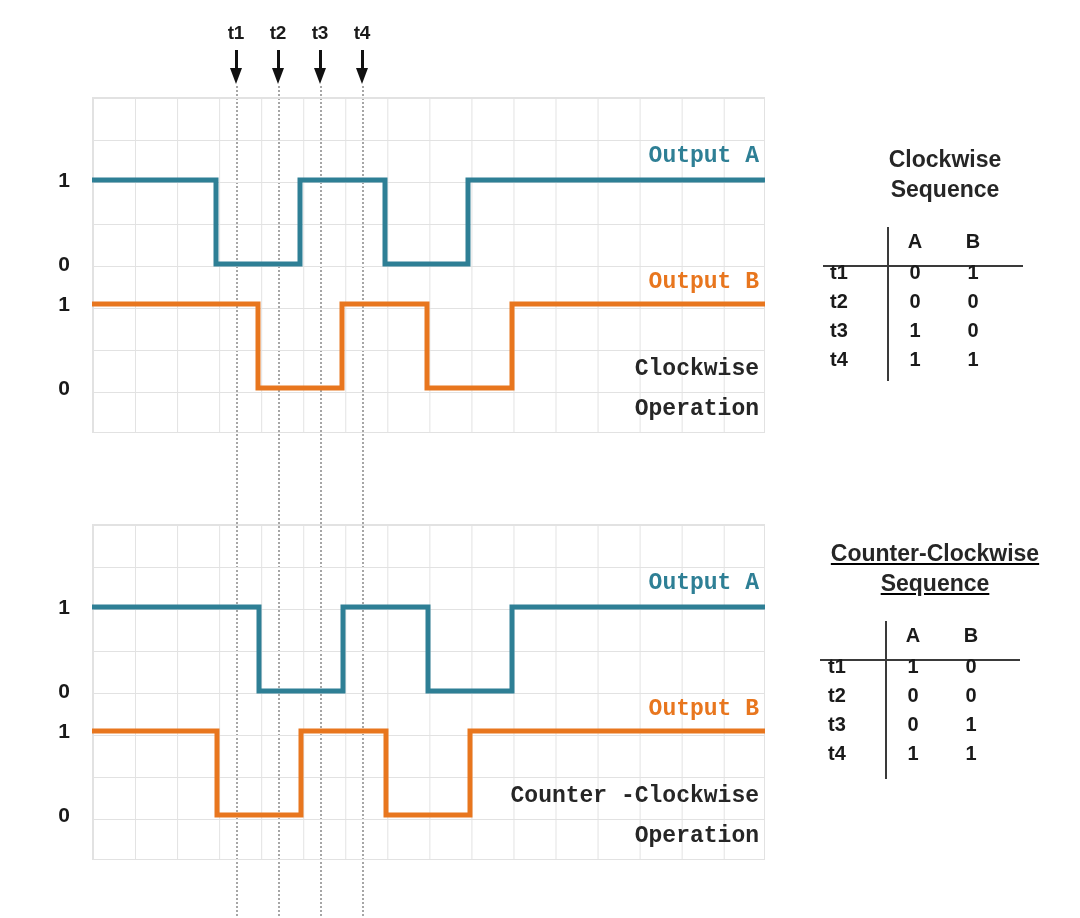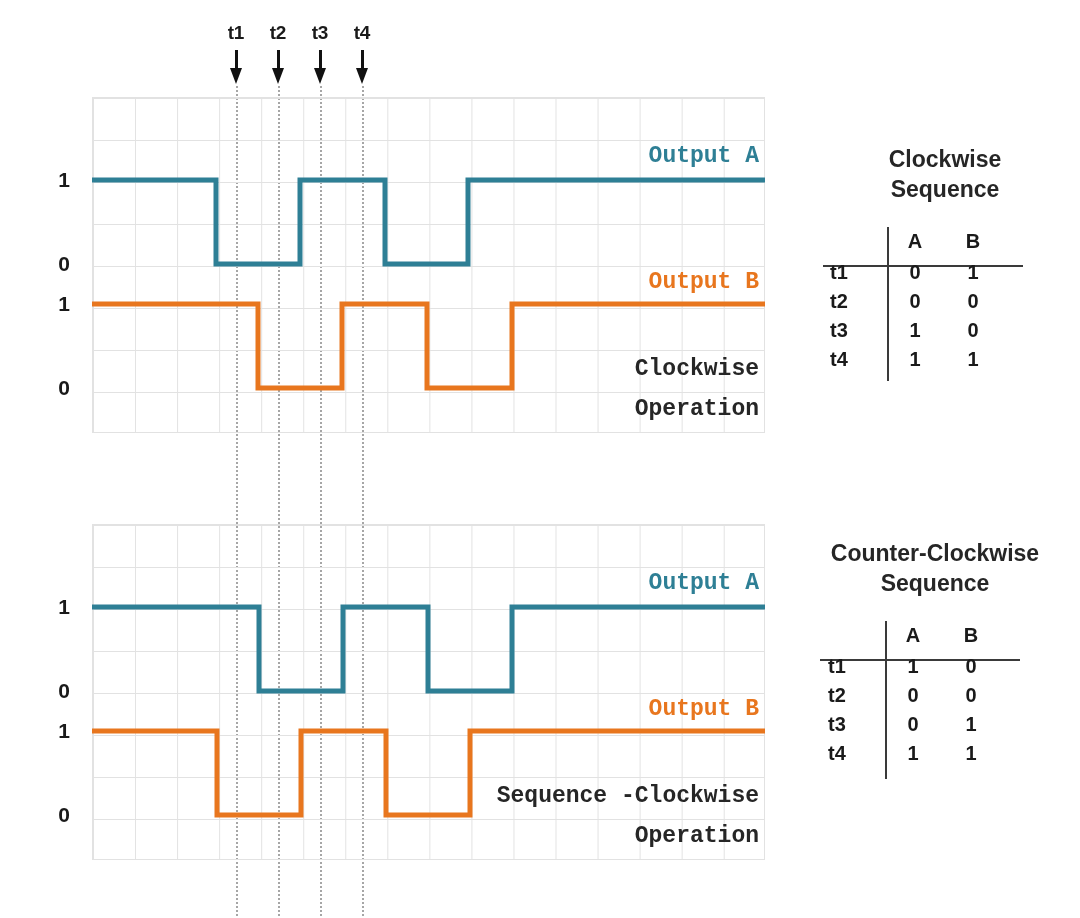--- a/index.html
+++ b/index.html
@@ -206,21 +206,21 @@
     <svg class="wave" width="673" height="336" viewBox="0 0 673 336">
 
       <polyline fill="none" stroke="#2e7f95" stroke-width="5" stroke-linejoin="miter" stroke-linecap="butt" points="0,83 167,83 167,167 251,167 251,83 336,83 336,167 420,167 420,83 673,83"></polyline>
 
       <polyline fill="none" stroke="#e8761e" stroke-width="5" stroke-linejoin="miter" stroke-linecap="butt" points="0,207 125,207 125,291 209,291 209,207 294,207 294,291 378,291 378,207 673,207"></polyline>
     </svg>
 
     <div class="serieslabel" style="color:#2e7f95; right:6px; top:46px; width:200px;">Output A</div>
     <div class="serieslabel" style="color:#e8761e; right:6px; top:172px; width:200px;">Output B</div>
 
-    <div class="caption" style="right:6px; top:259px; width:400px;">Sequence -Clockwise</div>
+    <div class="caption" style="right:6px; top:259px; width:400px;">Counter -Clockwise</div>
     <div class="caption" style="right:6px; top:299px; width:400px;">Operation</div>
   </div>
 
   <div class="axlabel" style="left:40px; top:587px;">1</div>
   <div class="axlabel" style="left:40px; top:671px;">0</div>
   <div class="axlabel" style="left:40px; top:711px;">1</div>
   <div class="axlabel" style="left:40px; top:795px;">0</div>
 
   <div class="tblblock" style="left:820px; top:136px; width:250px;">
     <div class="tbltitle">Clockwise</div>
@@ -259,21 +259,21 @@
           <tr>
             <td class="tcol">t4</td>
             <td class="vcol">1</td>
             <td class="vcol">1</td>
           </tr>
         </tbody>
       </table>
     </div>
   </div>
 
-  <div class="tblblock" style="left:790px; top:530px; width:290px;">
+  <div class="tblblock" style="left:790px; top:530px; width:290px;text-decoration:underline;">
     <div class="tbltitle">Counter-Clockwise</div>
     <div class="tbltitle">Sequence</div>
 
     <div style="position:relative; margin-top:22px; height:160px;">
       <div class="vline" style="left:95px; top:0px; height:158px;"></div>
       <div class="hline" style="left:30px; top:38px; width:200px;"></div>
 
       <table class="seq" style="position:absolute; left:28px; top:0;">
         <thead>
           <tr>

